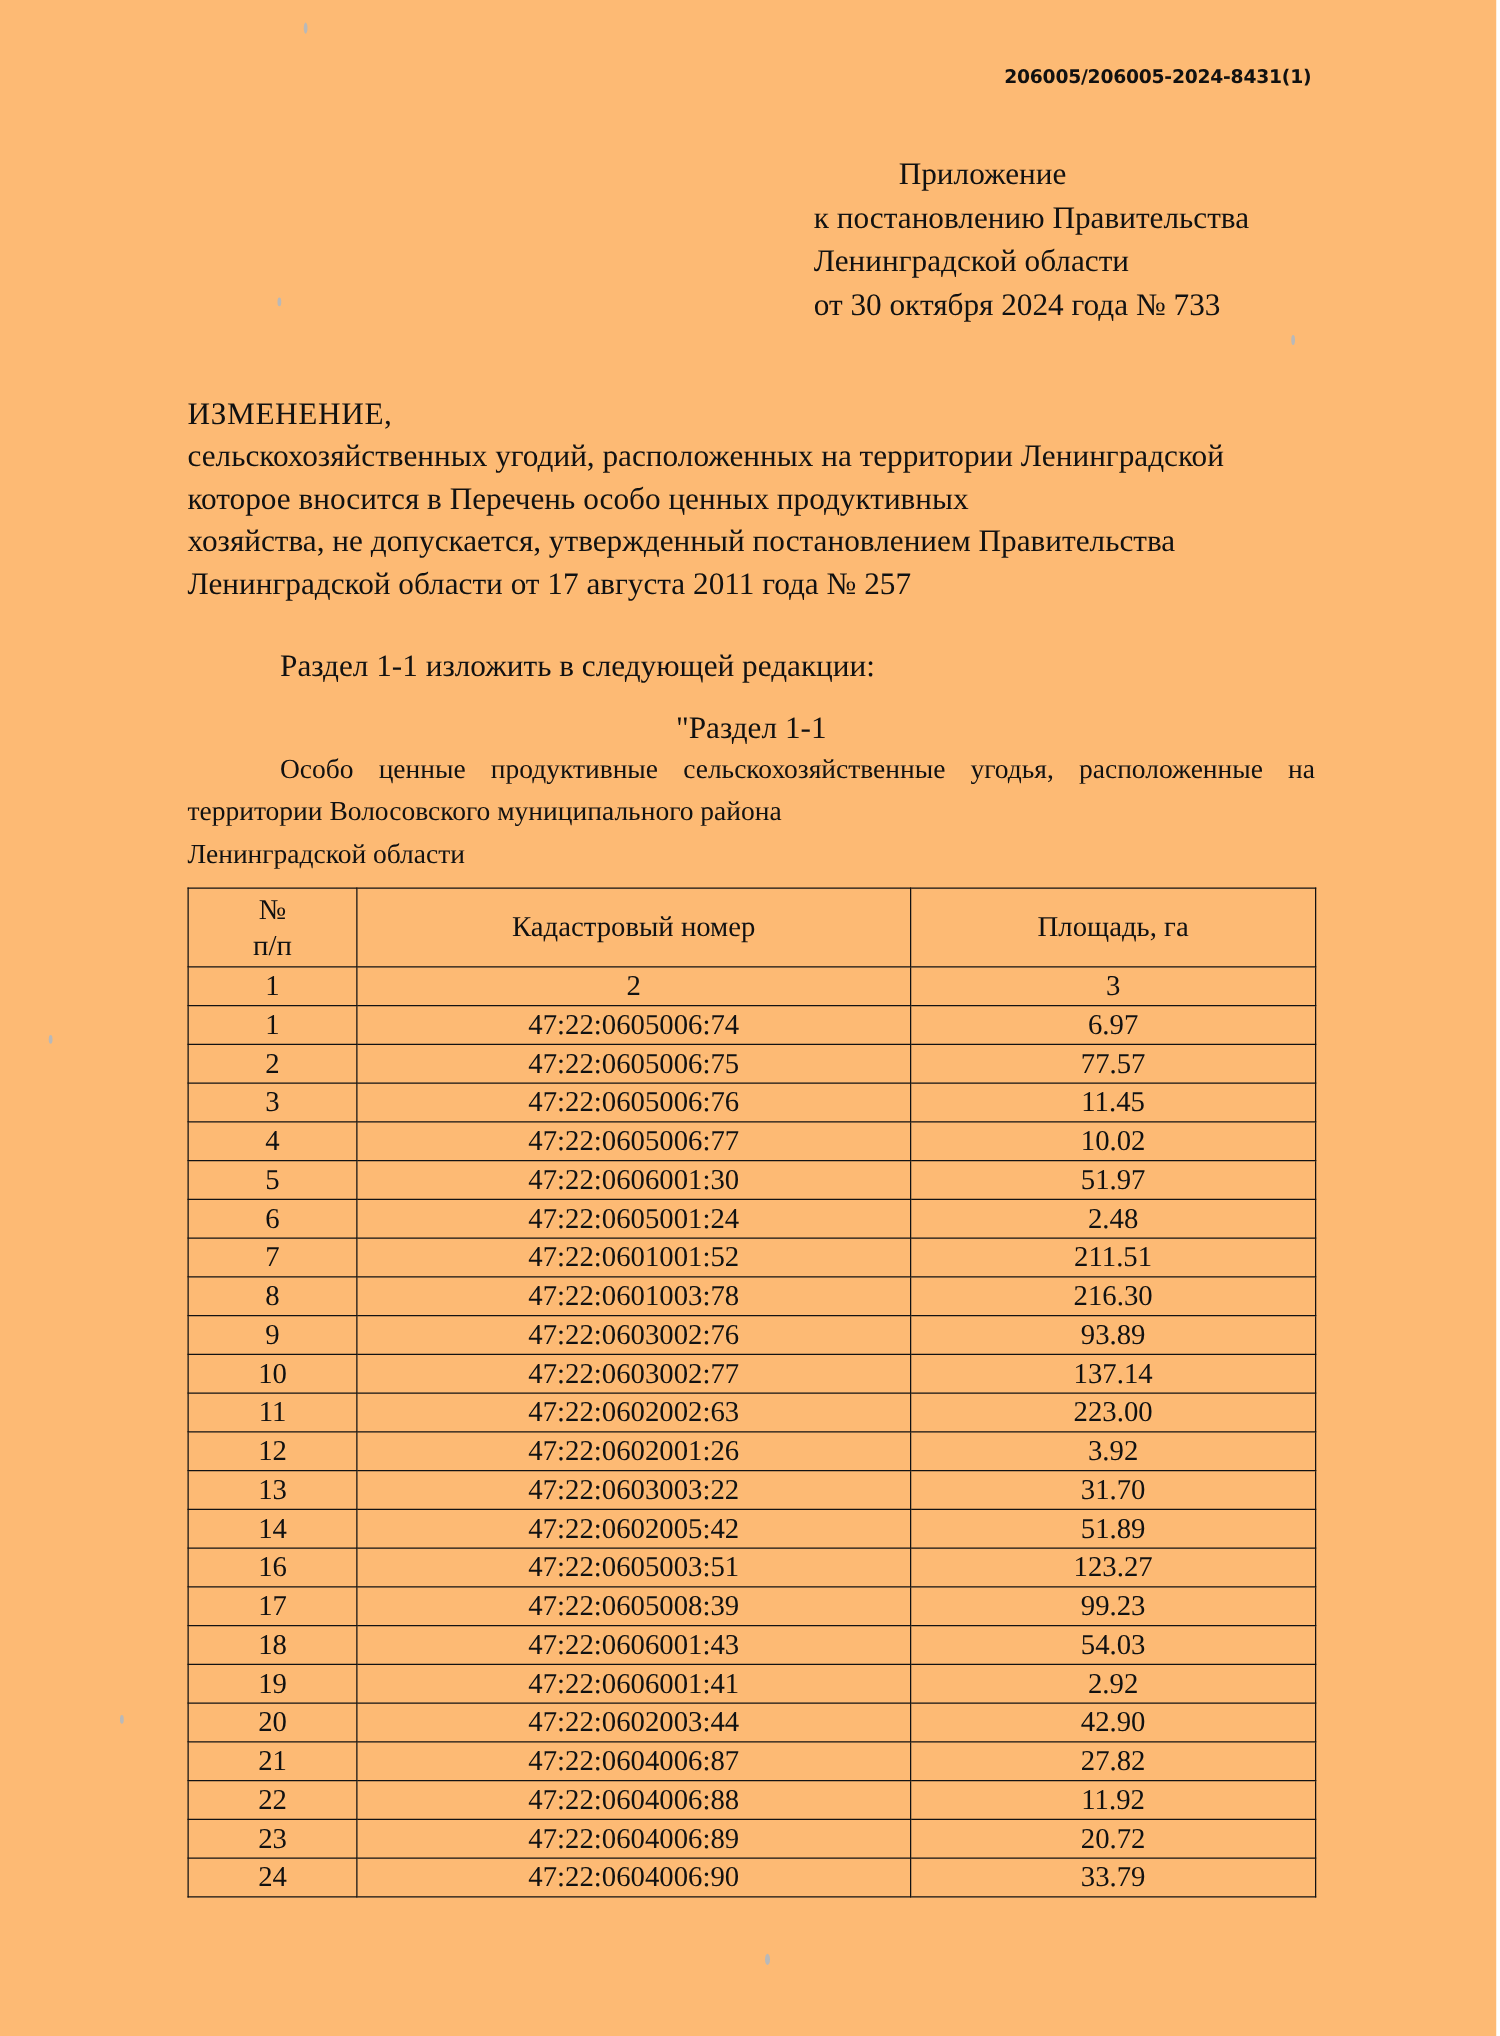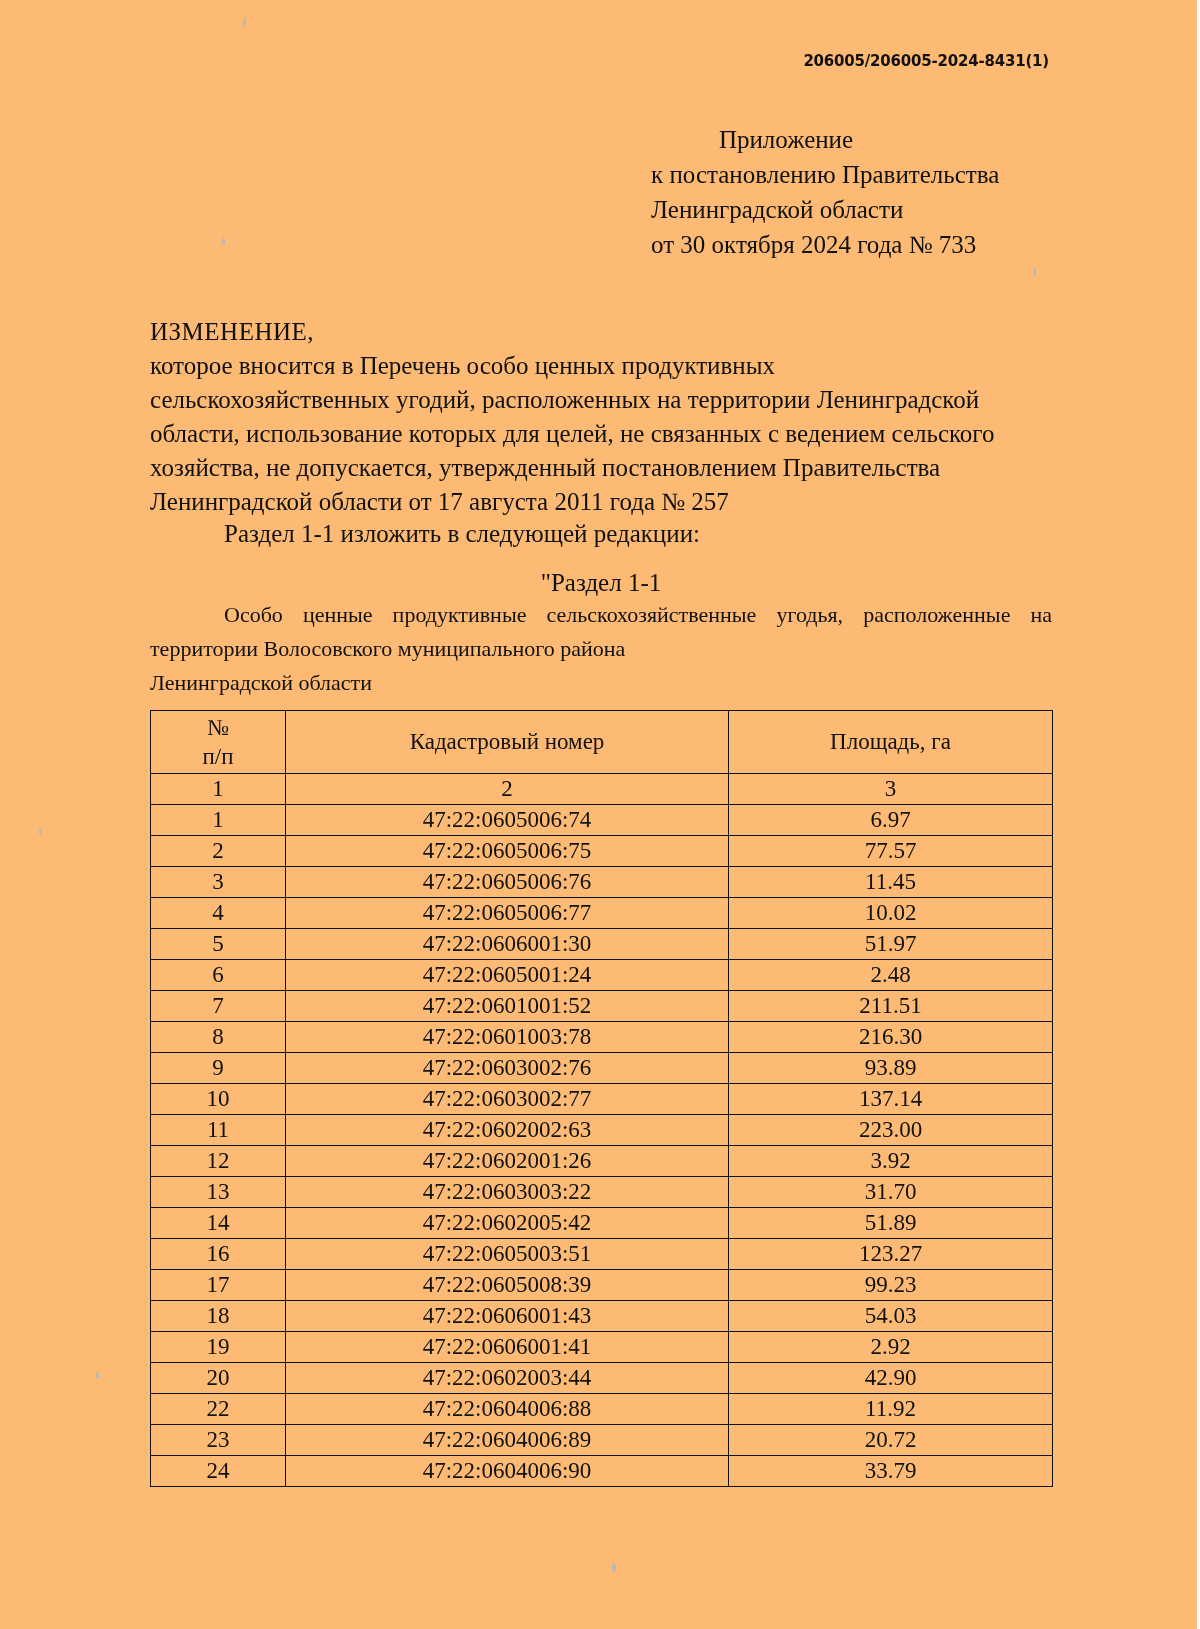--- a/index.html
+++ b/index.html
@@ -178,23 +178,22 @@
 
   <div class="appendix-block">
     <div class="centered-first ln">Приложение</div>
     <div class="ln">к постановлению Правительства</div>
     <div class="ln">Ленинградской области</div>
     <div class="ln">от 30 октября 2024 года № 733</div>
   </div>
 
   <div class="title-block">
     <div class="kicker">ИЗМЕНЕНИЕ,</div>
+    <div>сельскохозяйственных угодий, расположенных на территории Ленинградской</div>
     <div>которое вносится в Перечень особо ценных продуктивных</div>
-    <div>сельскохозяйственных угодий, расположенных на территории Ленинградской</div>
-    <div>области, использование которых для целей, не связанных с ведением сельского</div>
     <div>хозяйства, не допускается, утвержденный постановлением Правительства</div>
     <div>Ленинградской области от 17 августа 2011 года № 257</div>
   </div>
 
   <div class="instruction">Раздел 1-1 изложить в следующей редакции:</div>
 
   <div class="razdel-title">"Раздел 1-1</div>
 
   <div class="razdel-body">
     <span>Особо ценные продуктивные сельскохозяйственные угодья, расположенные на территории Волосовского муниципального района</span>
@@ -313,20 +312,25 @@
             <td>19</td>
             <td>47:22:0606001:41</td>
             <td>2.92</td>
           </tr>
           <tr>
             <td>20</td>
             <td>47:22:0602003:44</td>
             <td>42.90</td>
           </tr>
           <tr>
+            <td>21</td>
+            <td>47:22:0604006:87</td>
+            <td>27.82</td>
+          </tr>
+          <tr>
             <td>22</td>
             <td>47:22:0604006:88</td>
             <td>11.92</td>
           </tr>
           <tr>
             <td>23</td>
             <td>47:22:0604006:89</td>
             <td>20.72</td>
           </tr>
           <tr>

